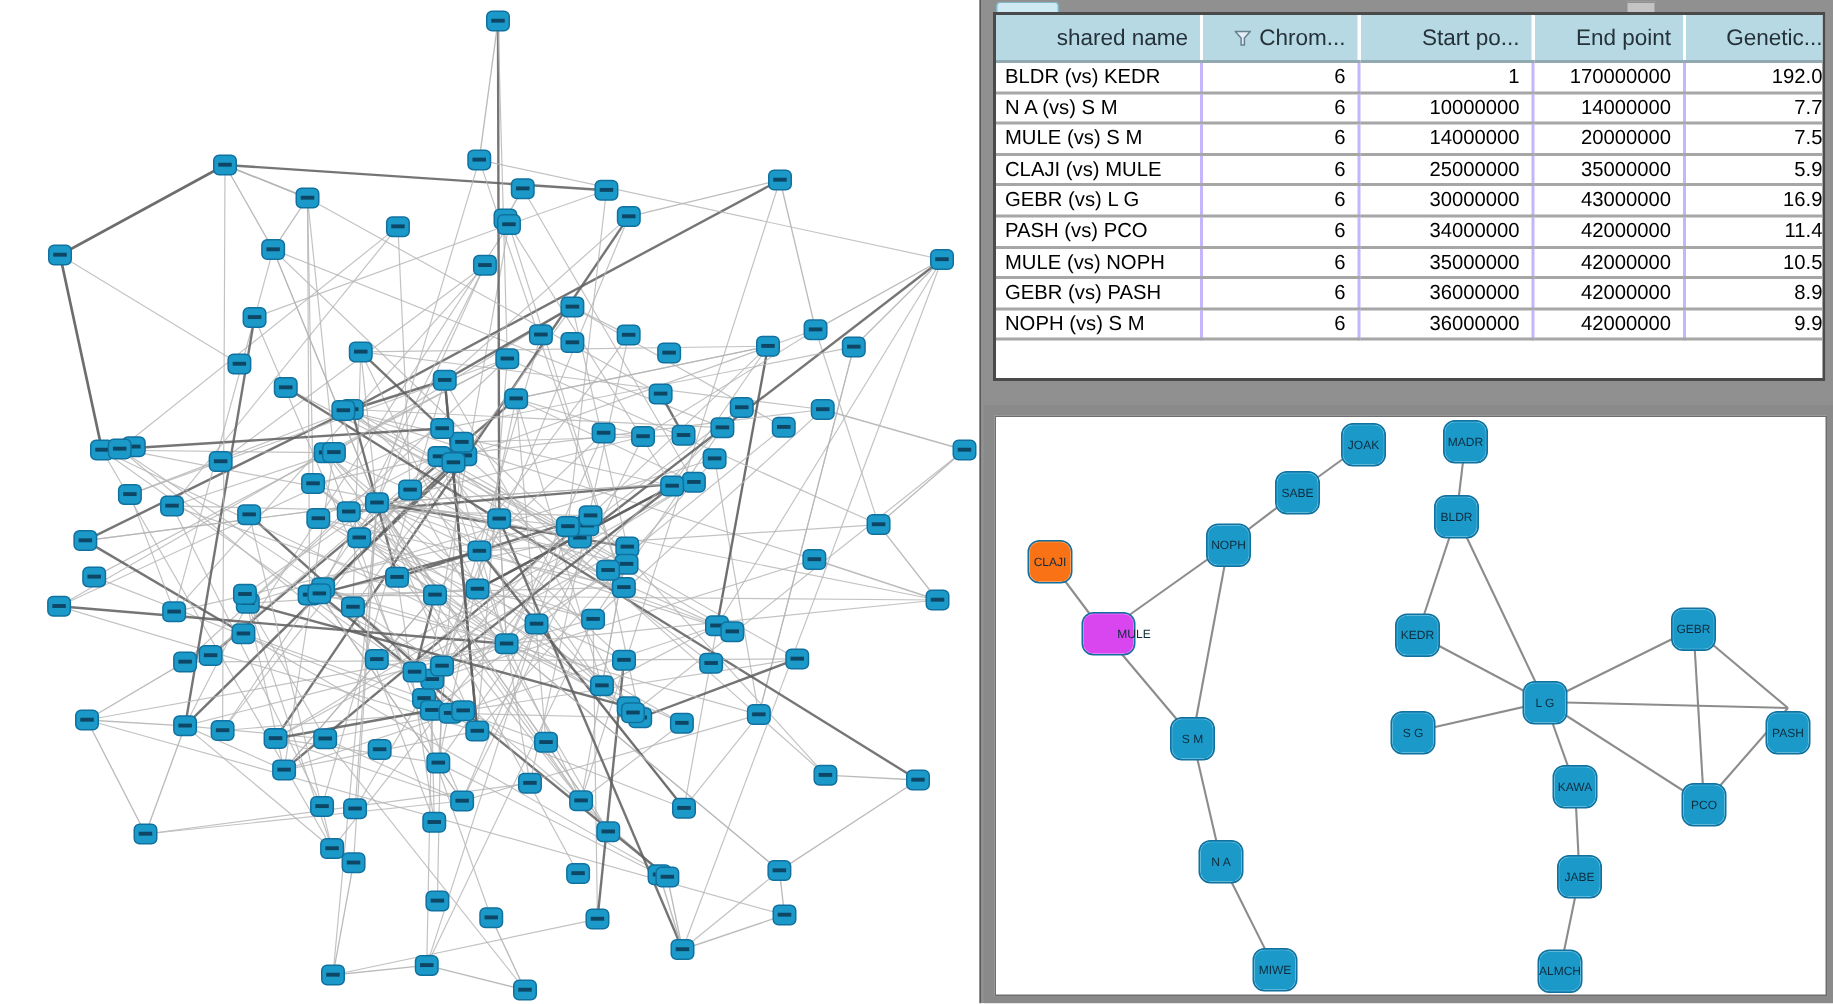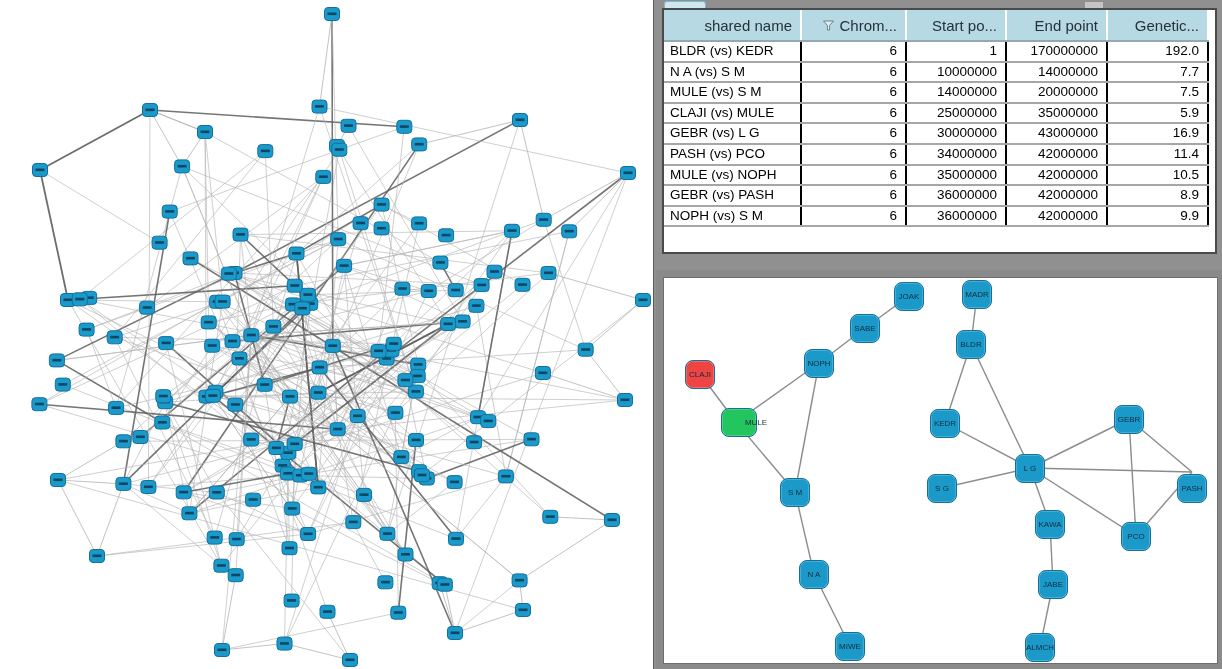--- a/index.html
+++ b/index.html
@@ -19,21 +19,21 @@
 
   
   #table-panel{position:absolute;left:8px;top:8px;width:555px;height:246px;background:#ffffff;
     border:2px solid #4a4a4a;box-sizing:border-box;overflow:hidden;}
   #table-panel table{border-collapse:collapse;table-layout:fixed;width:100%;border-radius:24px;}
   #table-panel th{background:var(--header-bg,#b6d9e3);height:31px;font-size:15px;font-weight:normal;color:#26323a;
     border-right:2px solid #ffffff;border-bottom:2px solid #93a9b1;padding:0;box-sizing:border-box;
     overflow:hidden;white-space:nowrap;}
   .thwrap{display:flex;justify-content:flex-end;align-items:center;gap:5px;padding-right:8px;}
   #table-panel td{height:18.6px;line-height:18.6px;font-size:13.5px;color:#000000;
-    border-right:2px solid #000000;border-bottom:2px solid #a6a6a6;padding:0 8px;box-sizing:border-box;
+    border-right:2px solid #c4b5fd;border-bottom:2px solid #a6a6a6;padding:0 8px;box-sizing:border-box;
     white-space:nowrap;overflow:hidden;}
   #table-panel td.left{text-align:left;padding-left:6px;}
   #table-panel td.num{text-align:right;}
   #table-panel th.fillcol,#table-panel td.fillcol{background:#ffffff;border-right:none;border-bottom:none;padding:0;}
   .funnel{display:inline-flex;align-items:center;}
 
   
   #net-panel{position:absolute;left:2px;top:270px;width:567px;height:399px;background:var(--frame2,#8a8a8a);}
   #net-canvas{position:absolute;left:7px;top:7px;width:553px;height:385px;background:#ffffff;border:1px solid #6e6e6e;}
   #small-edges{position:absolute;left:0;top:0;}
@@ -700,21 +700,21 @@
               <th style="width: 105px;">
                 <div class="thwrap">
                   <span class="funnel">
                     <svg width="11" height="11" viewBox="0 0 11 11">
                       <polygon points="0.5,1 10.5,1 6.6,5.4 6.6,10 4.4,10 4.4,5.4" fill="#e3eff5" stroke="#66808f" stroke-width="1"></polygon>
                     </svg>
                   </span>
                   <span>Chrom...</span>
                 </div>
               </th>
-              <th style="width: 100px;">
+              <th style="width: 116px;">
                 <div class="thwrap">
                   <span>Start po...</span>
                 </div>
               </th>
               <th style="width: 101px; text-align: center;">
                 <div class="thwrap">
                   <span>End point</span>
                 </div>
               </th>
               <th style="width: 101px;">
@@ -824,22 +824,22 @@
             <line x1="366" y1="190" x2="386" y2="246" stroke="#8c8c8c" stroke-width="1.4"></line>
             <line x1="465" y1="141" x2="528" y2="194" stroke="#8c8c8c" stroke-width="1.4"></line>
             <line x1="465" y1="141" x2="472" y2="258" stroke="#8c8c8c" stroke-width="1.4"></line>
             <line x1="528" y1="194" x2="472" y2="258" stroke="#8c8c8c" stroke-width="1.4"></line>
             <line x1="386" y1="246" x2="389" y2="306" stroke="#8c8c8c" stroke-width="1.4"></line>
             <line x1="389" y1="306" x2="376" y2="369" stroke="#8c8c8c" stroke-width="1.4"></line>
           </svg>
       <div class="snode" style="left: 230px; top: 3.5px; background: rgb(27, 154, 202); border-color: rgb(16, 113, 159); color: rgb(14, 44, 62);">JOAK</div>
           <div class="snode" style="left: 186px; top: 35.5px; background: rgb(27, 154, 202); border-color: rgb(16, 113, 159); color: rgb(14, 44, 62);">SABE</div>
           <div class="snode" style="left: 140px; top: 70.5px; background: rgb(27, 154, 202); border-color: rgb(16, 113, 159); color: rgb(14, 44, 62);">NOPH</div>
-          <div class="snode" style="left: 21px; top: 81.5px; background: #ef4444; border-color: rgb(16, 113, 159); color: rgb(14, 44, 62);">CLAJI</div>
-          <div class="snode" style="left: 57px; top: 129.5px; background: #22c55e; border-color: rgb(16, 113, 159); color: rgb(14, 44, 62); padding-left: 34px;">MULE</div>
+          <div class="snode" style="left: 21px; top: 81.5px; background: #f97316; border-color: rgb(16, 113, 159); color: rgb(14, 44, 62);">CLAJI</div>
+          <div class="snode" style="left: 57px; top: 129.5px; background: #d946ef; border-color: rgb(16, 113, 159); color: rgb(14, 44, 62); padding-left: 34px;">MULE</div>
           <div class="snode" style="left: 116px; top: 199.5px; background: rgb(27, 154, 202); border-color: rgb(16, 113, 159); color: rgb(14, 44, 62);">S M</div>
           <div class="snode" style="left: 135px; top: 281.5px; background: rgb(27, 154, 202); border-color: rgb(16, 113, 159); color: rgb(14, 44, 62);">N A</div>
           <div class="snode" style="left: 171px; top: 353.5px; background: rgb(27, 154, 202); border-color: rgb(16, 113, 159); color: rgb(14, 44, 62);">MIWE</div>
           <div class="snode" style="left: 298px; top: 1.5px; background: rgb(27, 154, 202); border-color: rgb(16, 113, 159); color: rgb(14, 44, 62);">MADR</div>
           <div class="snode" style="left: 292px; top: 51.5px; background: rgb(27, 154, 202); border-color: rgb(16, 113, 159); color: rgb(14, 44, 62);">BLDR</div>
           <div class="snode" style="left: 266px; top: 130.5px; background: rgb(27, 154, 202); border-color: rgb(16, 113, 159); color: rgb(14, 44, 62);">KEDR</div>
           <div class="snode" style="left: 263px; top: 195.5px; background: rgb(27, 154, 202); border-color: rgb(16, 113, 159); color: rgb(14, 44, 62);">S G</div>
           <div class="snode" style="left: 351px; top: 175.5px; background: rgb(27, 154, 202); border-color: rgb(16, 113, 159); color: rgb(14, 44, 62);">L G</div>
           <div class="snode" style="left: 450px; top: 126.5px; background: rgb(27, 154, 202); border-color: rgb(16, 113, 159); color: rgb(14, 44, 62);">GEBR</div>
           <div class="snode" style="left: 513px; top: 179.5px; background: rgb(27, 154, 202); border-color: rgb(16, 113, 159); color: rgb(14, 44, 62); margin-top: 16px;">PASH</div>

